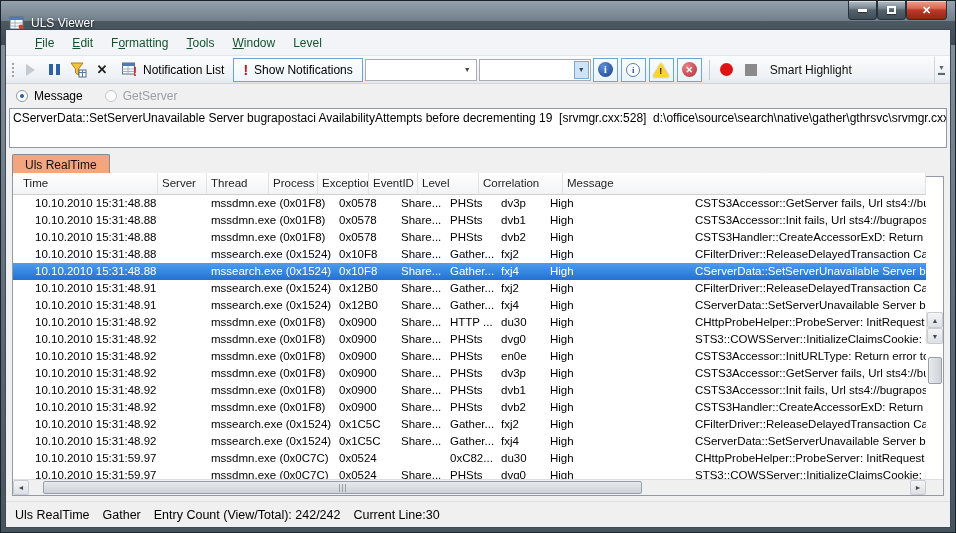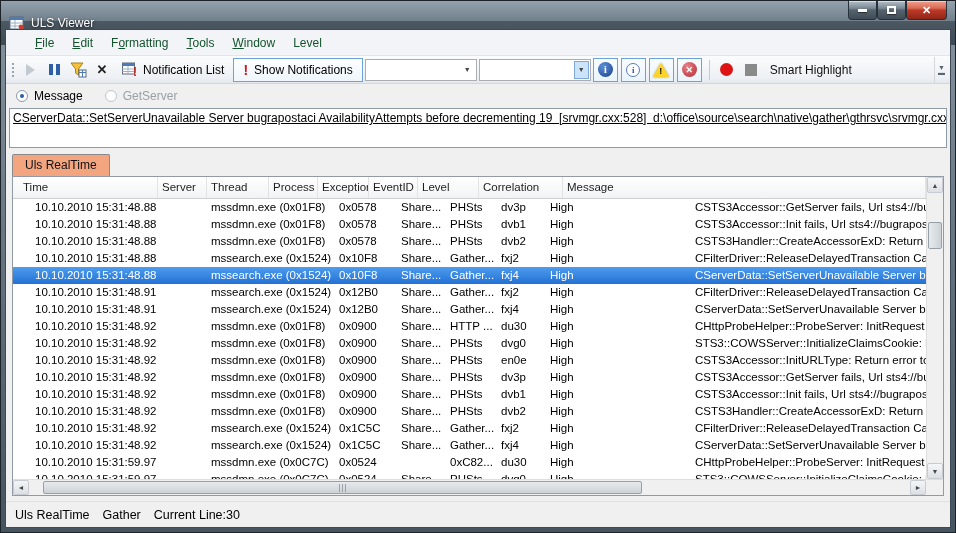--- a/index.html
+++ b/index.html
@@ -76,31 +76,31 @@
   
   .radiorow { height:24px; display:flex; align-items:center; gap:22px; padding-left:10px; background:#F0F0F0; font-size:12px; }
   .radio { display:flex; align-items:center; gap:6px; }
   .rdot { width:12px; height:12px; border-radius:50%; border:1px solid #8A9AA8; background:#fff; position:relative; }
   .radio.sel .rdot::after { content:""; position:absolute; left:3px; top:3px; width:4px; height:4px; border-radius:50%; background:#2B5DA6; }
   .radio.disabled { color:#9AA0A5; }
   .radio.disabled .rdot { border-color:#C0C4C8; }
 
   
   .msgbox { margin:0 3px; height:40px; background:#fff; border:1px solid #8E9AA5; padding:2px 3px;
-            font-size:12px; color:#000; white-space:pre; overflow:hidden;text-decoration:underline; }
+            font-size:12px; color:#000; white-space:pre; overflow:hidden; }
 
   
   .tabstrip { margin:6px 6px 0 6px; height:22px; display:flex; align-items:flex-end; }
   .tab { padding:3px 12px 4px 12px; font-size:12px; color:#111; background:#F2A57F;
          border:1px solid #8A8A8A; border-bottom:none; border-radius:2px 2px 0 0; }
 
   
   .tablewrap { margin:0 6px; height:320px; border:1px solid #929BA5; background:#fff;
                display:flex; flex-direction:column; }
-  .tw-top { flex:1; display:flex; min-height:0; }
+  .tw-top { flex:1; display:flex; min-height:0;align-items:center; }
   .tw-left { flex:1; min-width:0; display:flex; flex-direction:column; }
   .thead { height:22px; display:flex; background:linear-gradient(180deg,#FFFFFF,#F2F3F5);
            border-bottom:1px solid #CFCFCF; font-size:11.5px; color:#1E1E1E; flex:0 0 auto; }
   .hcell { line-height:21px; padding-left:4px; border-right:1px solid #E3E3E3; overflow:hidden; white-space:nowrap; }
   .tbody { flex:1; overflow:hidden; font-size:11.5px; color:#000; }
   .trow { height:17px; display:flex; line-height:17px; white-space:nowrap; }
   .trow.selected { background:linear-gradient(180deg,#4D9CED,#2271D4); color:#fff; }
   .cell { overflow:hidden; white-space:nowrap; padding-left:4px; }
   .c-time{width:145px;flex:0 0 auto} .c-server{width:49px;flex:0 0 auto} .c-process{width:128px;flex:0 0 auto}
   .c-thread{width:62px;flex:0 0 auto} .c-product{width:49px;flex:0 0 auto} .c-category{width:51px;flex:0 0 auto}
@@ -512,17 +512,18 @@
               <span>►</span>
             </div>
         </div>
         <div class="sb-corner"></div>
       </div>
     </div>
 
     <div class="statusbar">
         <span>Uls RealTime</span>
         <span>Gather</span>
+        <span>Entry Count (View/Total): 242/242</span>
         <span>Current Line:30</span>
       </div>
 
   </div>
 </div>
 
 </body></html>

